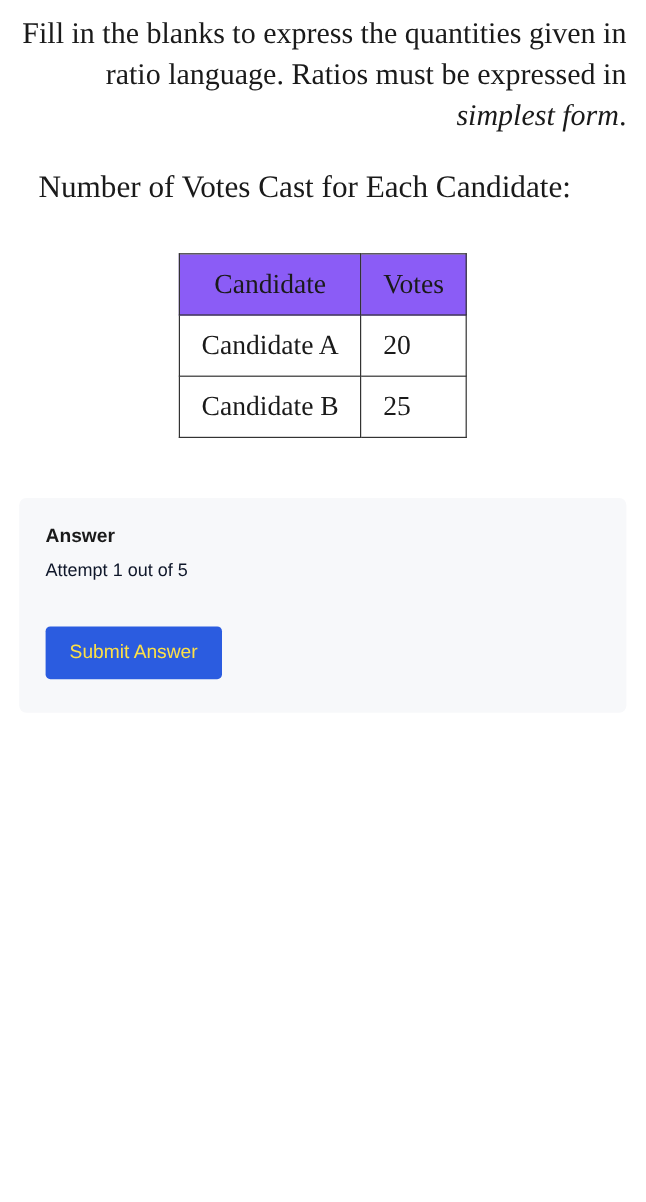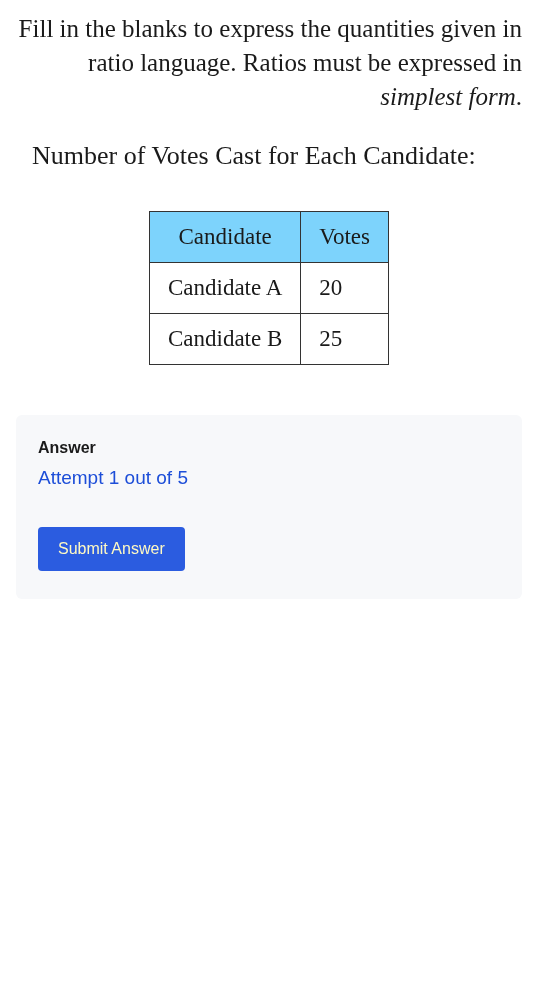--- a/index.html
+++ b/index.html
@@ -36,41 +36,41 @@
   }
   .data-table th,
   .data-table td {
     border: 1px solid #333;
     padding: 12px 18px;
     font-size: 23px;
     text-align: left;
     font-weight: normal;
   }
   .data-table th {
-    background: #7dd3fc;
+    background: #8b5cf6;
     text-align: center;
   }
   .data-table td.votes {
     text-align: left;
   }
   .answer-box {
     background: #f7f8fa;
     border-radius: 6px;
     padding: 24px 22px 28px 22px;
   }
   .answer-heading {
     font-family: Arial, Helvetica, sans-serif;
     font-weight: bold;
     font-size: 16px;
     margin-bottom: 10px;
   }
   .attempt-text {
     font-family: Arial, Helvetica, sans-serif;
-    font-size: 19px;
-    color: #1d4ed8;
+    font-size: 15px;
+    color: #0f172a;
     margin-bottom: 38px;
   }
   .sentence {
     font-size: 23px;
     line-height: 1.9;
     margin-bottom: 28px;
   }
   .blank-input {
     display: inline-block;
     width: 36px;
@@ -78,21 +78,21 @@
     border: 1px solid #ccc;
     background: #fff;
     font-size: 20px;
     text-align: center;
     vertical-align: middle;
     margin: 0 4px;
     font-family: Georgia, serif;
   }
   .submit-btn {
     background: #2b5ce0;
-    color: #fef9c3;
+    color: #fde047;
     border: none;
     border-radius: 4px;
     padding: 13px 20px;
     font-size: 16px;
     font-family: Arial, Helvetica, sans-serif;
     cursor: pointer;
   }
 </style>
 </head>
 <body>

